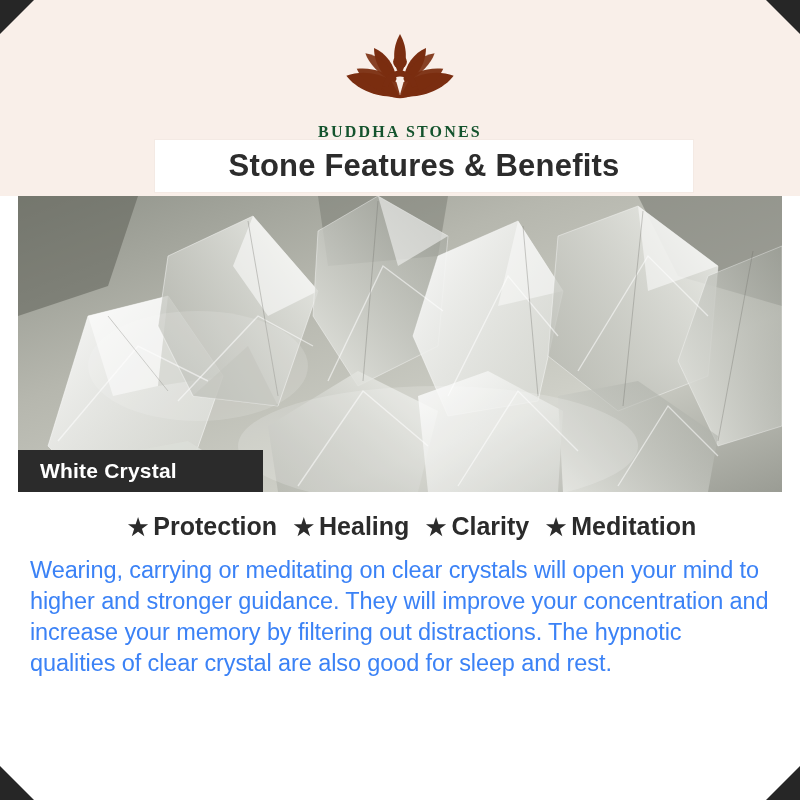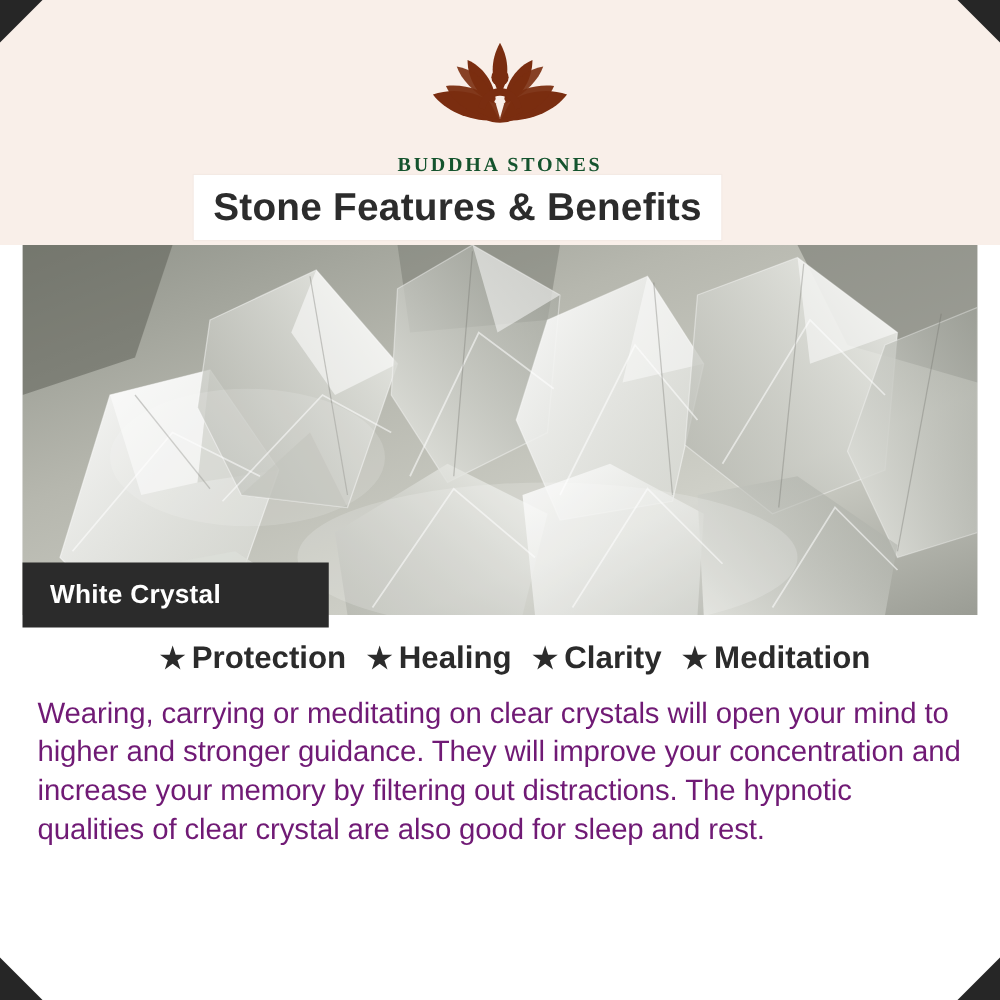--- a/index.html
+++ b/index.html
@@ -82,21 +82,21 @@
     font-size: 16px;
     letter-spacing: 2.2px;
     color: #14532d;
     font-weight: 700;
   }
 
   .title-bar {
     position: absolute;
     top: 140px;
     left: 155px;
-    width: 422px;
+    width: 538px;
     height: 52px;
     background: #ffffff;
     display: flex;
     align-items: center;
     justify-content: center;
     box-shadow: 0 0 0 1px rgba(0,0,0,0.02);
   }
   .title-text {
     font-size: 31px;
     font-weight: 700;
@@ -115,21 +115,21 @@
     overflow: hidden;
     z-index: 4;
     background: #b9bab4;
   }
   .photo-svg { display:block; width: 764px; height: 296px; }
 
   .photo-caption {
     position: absolute;
     left: 18px;
     top: 450px;
-    height: 52px;
+    height: 42px;
     min-width: 205px;
     background: #2b2b2b;
     display: flex;
     align-items: center;
     padding: 0 18px 0 22px;
     z-index: 10;
     text-align: right;
   }
   .photo-caption span {
     color: #ffffff;
@@ -164,21 +164,21 @@
   .benefit .star {
     color: #2b2b2b;
     font-size: 23px;
     margin-right: 5px;
   }
 
   .paragraph {
     margin: 14px 30px 0 30px;
     font-size: 23.5px;
     line-height: 1.32;
-    color: #701a75;
+    color: #3b82f6;
     text-align: left;
     letter-spacing: -0.1px;
   }
 </style>
 </head>
 <body>
 
 <div class="page">
 
   <div class="header">

